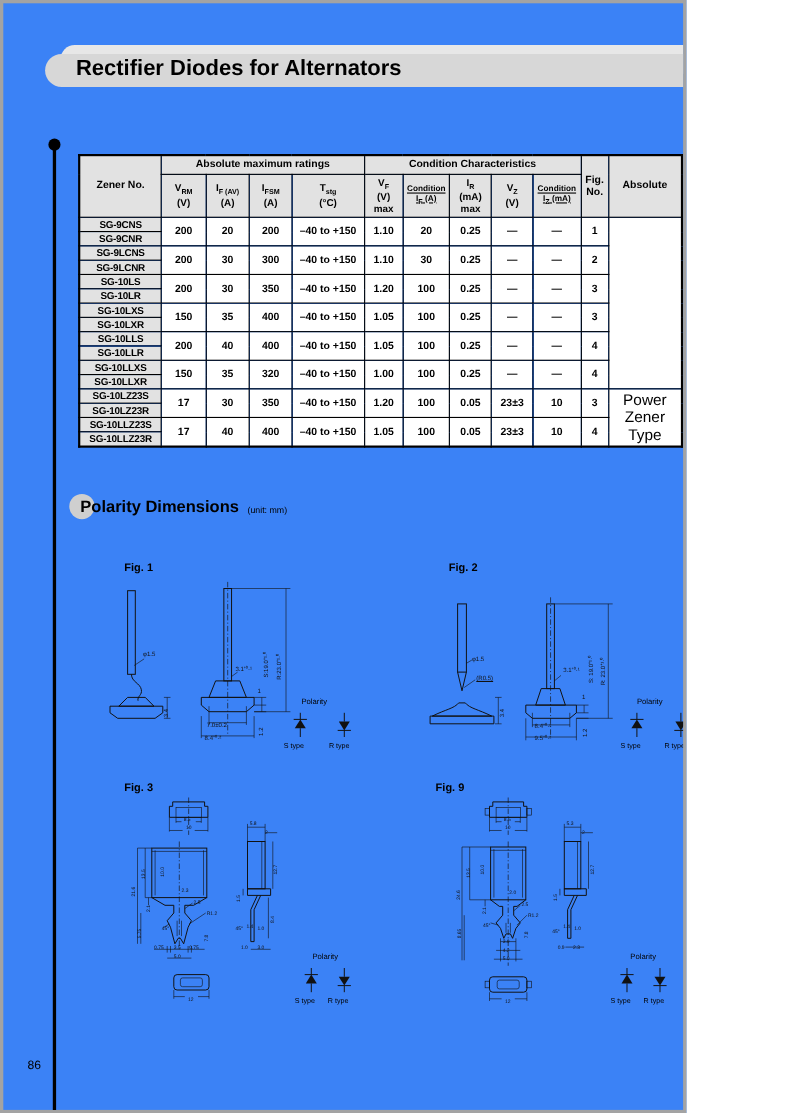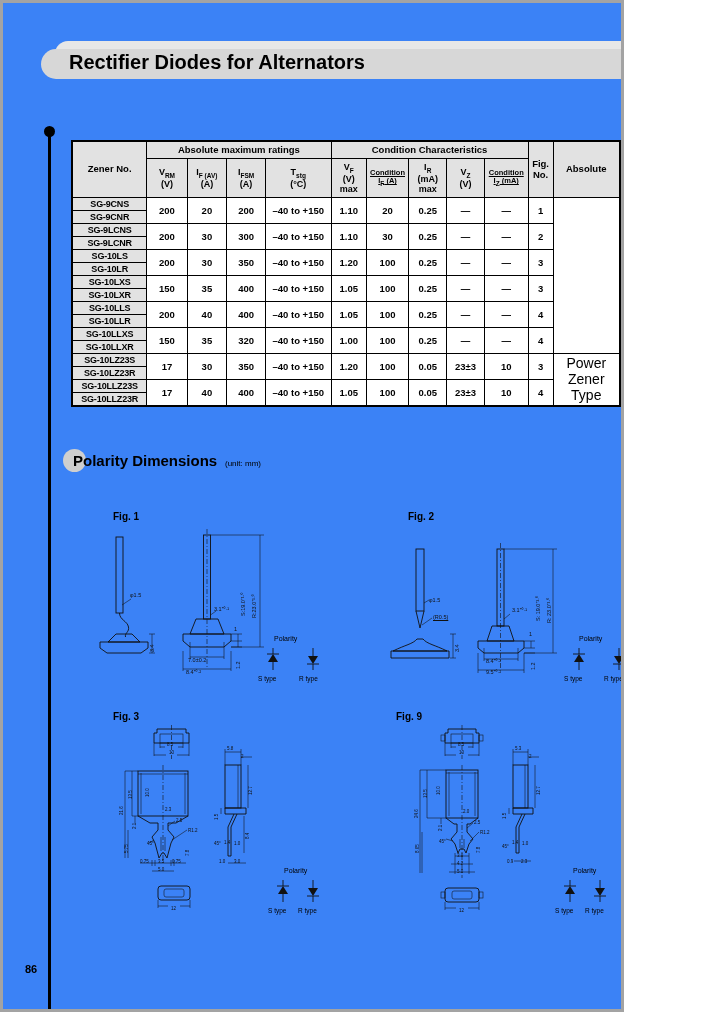--- a/index.html
+++ b/index.html
@@ -41,21 +41,21 @@
   .dim.rot{transform:rotate(-90deg);transform-origin:0 0;}
   .dim.und{text-decoration:underline;}
   .pol-title{position:absolute;font-size:7px;color:#000;}
   .pol-type{position:absolute;font-size:6.5px;color:#000;}
   .pol-sym{position:absolute;}
   .ln{fill:none;stroke:#111;stroke-width:0.9;}
   .thin{fill:none;stroke:#111;stroke-width:0.55;}
   .cl{fill:none;stroke:#111;stroke-width:0.6;stroke-dasharray:5 2 1 2;}
   .fillb{fill:#111;stroke:none;}
 
-  .page-num{position:absolute;left:22px;top:960px;font-size:11px;font-weight:bold;color:#000;}
+  .page-num{position:absolute;left:22px;top:960px;font-size:11px;font-weight:normal;color:#000;}
 </style>
 </head>
 <body>
 
 <div id="page">
 
   <div class="title-back"></div>
   <div class="title-band"></div>
   <div class="title-text">Rectifier Diodes for Alternators</div>
 

